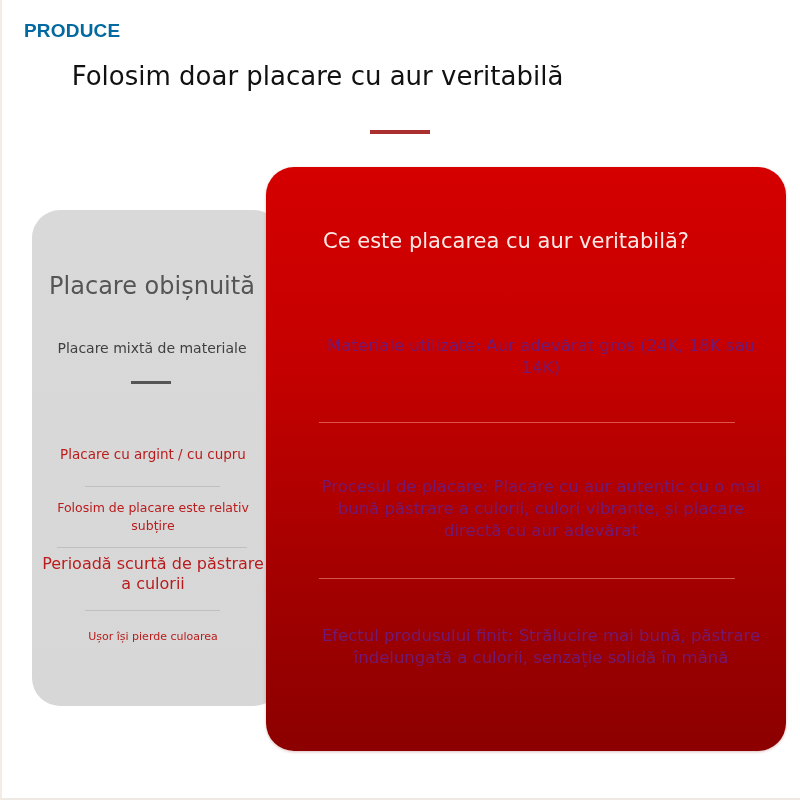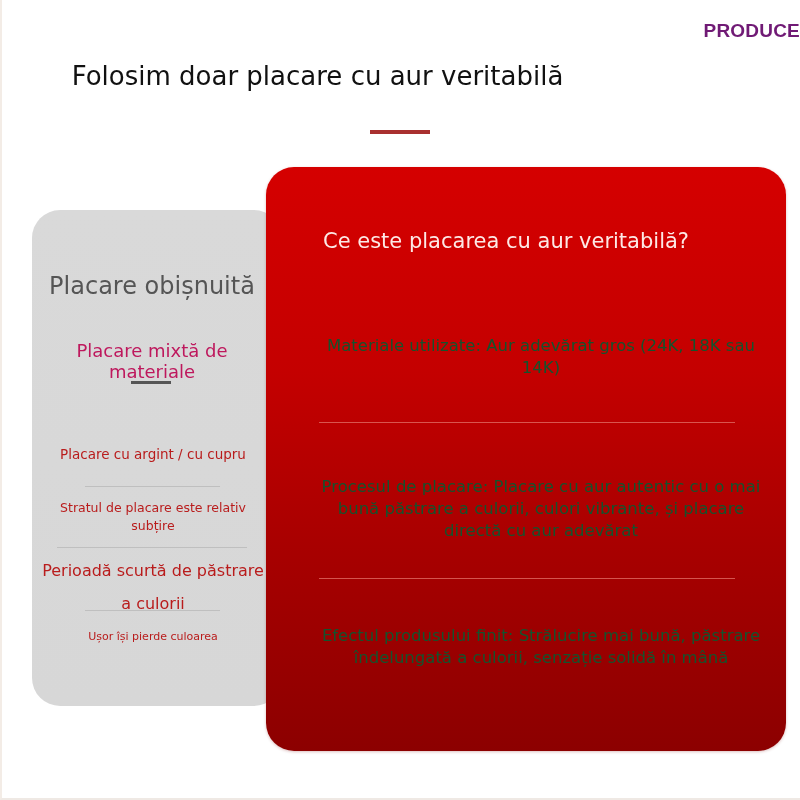--- a/index.html
+++ b/index.html
@@ -1,39 +1,39 @@
 <!DOCTYPE html>
 <html><head>
   <meta charset="utf-8">
   <style>
     * { margin: 0; padding: 0; box-sizing: border-box; }
     html, body { width: 800px; height: 800px; background: #ffffff; overflow: hidden; }
     body { position: relative; font-family: "DejaVu Sans", sans-serif; }
     .frame { position: absolute; left: 0; top: 0; width: 800px; height: 800px; border-left: 2px solid #f3ece6; border-bottom: 2px solid #efe9e4; }
-    .eyebrow { position: absolute; top: 20px; left: 0; width: 800px; text-align: right; font-family: "Liberation Sans", sans-serif; font-weight: bold; font-size: 19px; color: #701a75; letter-spacing: 0.2px; padding-left: 24px; }
+    .eyebrow { position: absolute; top: 20px; left: 0; width: 800px; text-align: left; font-family: "Liberation Sans", sans-serif; font-weight: bold; font-size: 19px; color: #0369a1; letter-spacing: 0.2px; padding-left: 24px; }
     .title { position: absolute; top: 61px; left: 0; width: 635px; text-align: center; font-size: 26px; color: #111; font-weight: normal; }
     .accent-rule { position: absolute; top: 130px; left: 370px; width: 60px; height: 4px; background: #a9302f; }
 
     .grey-card { position: absolute; left: 32px; top: 210px; width: 250px; height: 496px; background: linear-gradient(180deg, #d9d9d9 0%, #d7d7d7 100%); border-radius: 28px; }
     .grey-title { position: absolute; left: 32px; top: 262px; width: 240px; text-align: center; font-size: 24px; line-height: 33px; color: #555; margin-top: 8px; }
-    .grey-sub { position: absolute; left: 32px; top: 340px; width: 240px; text-align: center; font-size: 18px; color: #be185d; }
+    .grey-sub { position: absolute; left: 32px; top: 340px; width: 240px; text-align: center; font-size: 14px; color: #404040; }
     .grey-dash { position: absolute; left: 131px; top: 381px; width: 40px; height: 3px; background: #555; }
     .grey-item { position: absolute; left: 38px; width: 230px; text-align: center; color: #b91c1c; }
     .gi1 { top: 446px; font-size: 13.5px; }
     .gi2 { top: 499px; font-size: 12.5px; line-height: 18px; }
-    .gi3 { top: 554px; font-size: 16px; line-height: 33px; }
+    .gi3 { top: 554px; font-size: 16px; line-height: 20px; }
     .gi4 { top: 630px; font-size: 11px; }
     .grey-line { position: absolute; height: 1px; background: #bfbfbf; }
     .gl1 { left: 85px; top: 486px; width: 135px; }
     .gl2 { left: 57px; top: 547px; width: 190px; }
     .gl3 { left: 85px; top: 610px; width: 135px; }
 
     .red-card { position: absolute; left: 266px; top: 167px; width: 520px; height: 584px; border-radius: 28px; background: linear-gradient(180deg, #d50000 0%, #c40000 35%, #a80000 65%, #8c0000 100%); box-shadow: 0 1px 3px rgba(120,0,0,0.25); }
     .red-title { position: absolute; left: 266px; top: 229px; width: 480px; text-align: center; font-size: 21px; color: #fde9e6; }
-    .red-item { position: absolute; left: 316px; width: 450px; text-align: center; font-size: 16.5px; line-height: 22px; color: #14532d; }
+    .red-item { position: absolute; left: 316px; width: 450px; text-align: center; font-size: 16.5px; line-height: 22px; color: #701a75; }
     .ri1 { top: 335px; }
     .ri2 { top: 476px; }
     .ri3 { top: 625px; }
     .red-line { position: absolute; left: 319px; width: 416px; height: 1px; background: #e06a62; opacity: 0.8; }
     .rl1 { top: 422px; }
     .rl2 { top: 578px; }
   </style>
 </head>
 <body>
 
@@ -42,21 +42,21 @@
 <div class="eyebrow">PRODUCE</div>
 <div class="title">Folosim doar placare cu aur veritabilă</div>
 <div class="accent-rule"></div>
 
 <div class="grey-card"></div>
 <div class="grey-title">Placare obișnuită</div>
 <div class="grey-sub">Placare mixtă de materiale</div>
 <div class="grey-dash"></div>
 <div class="grey-item gi1">Placare cu argint / cu cupru</div>
 <div class="grey-line gl1"></div>
-<div class="grey-item gi2">Stratul de placare este relativ subțire</div>
+<div class="grey-item gi2">Folosim de placare este relativ subțire</div>
 <div class="grey-line gl2"></div>
 <div class="grey-item gi3">Perioadă scurtă de păstrare a culorii</div>
 <div class="grey-line gl3"></div>
 <div class="grey-item gi4">Ușor își pierde culoarea</div>
 
 <div class="red-card"></div>
 <div class="red-title">Ce este placarea cu aur veritabilă?</div>
 <div class="red-item ri1">Materiale utilizate: Aur adevărat gros (24K, 18K sau 14K)</div>
 <div class="red-line rl1"></div>
 <div class="red-item ri2">Procesul de placare: Placare cu aur autentic cu o mai bună păstrare a culorii, culori vibrante, și placare directă cu aur adevărat</div>

